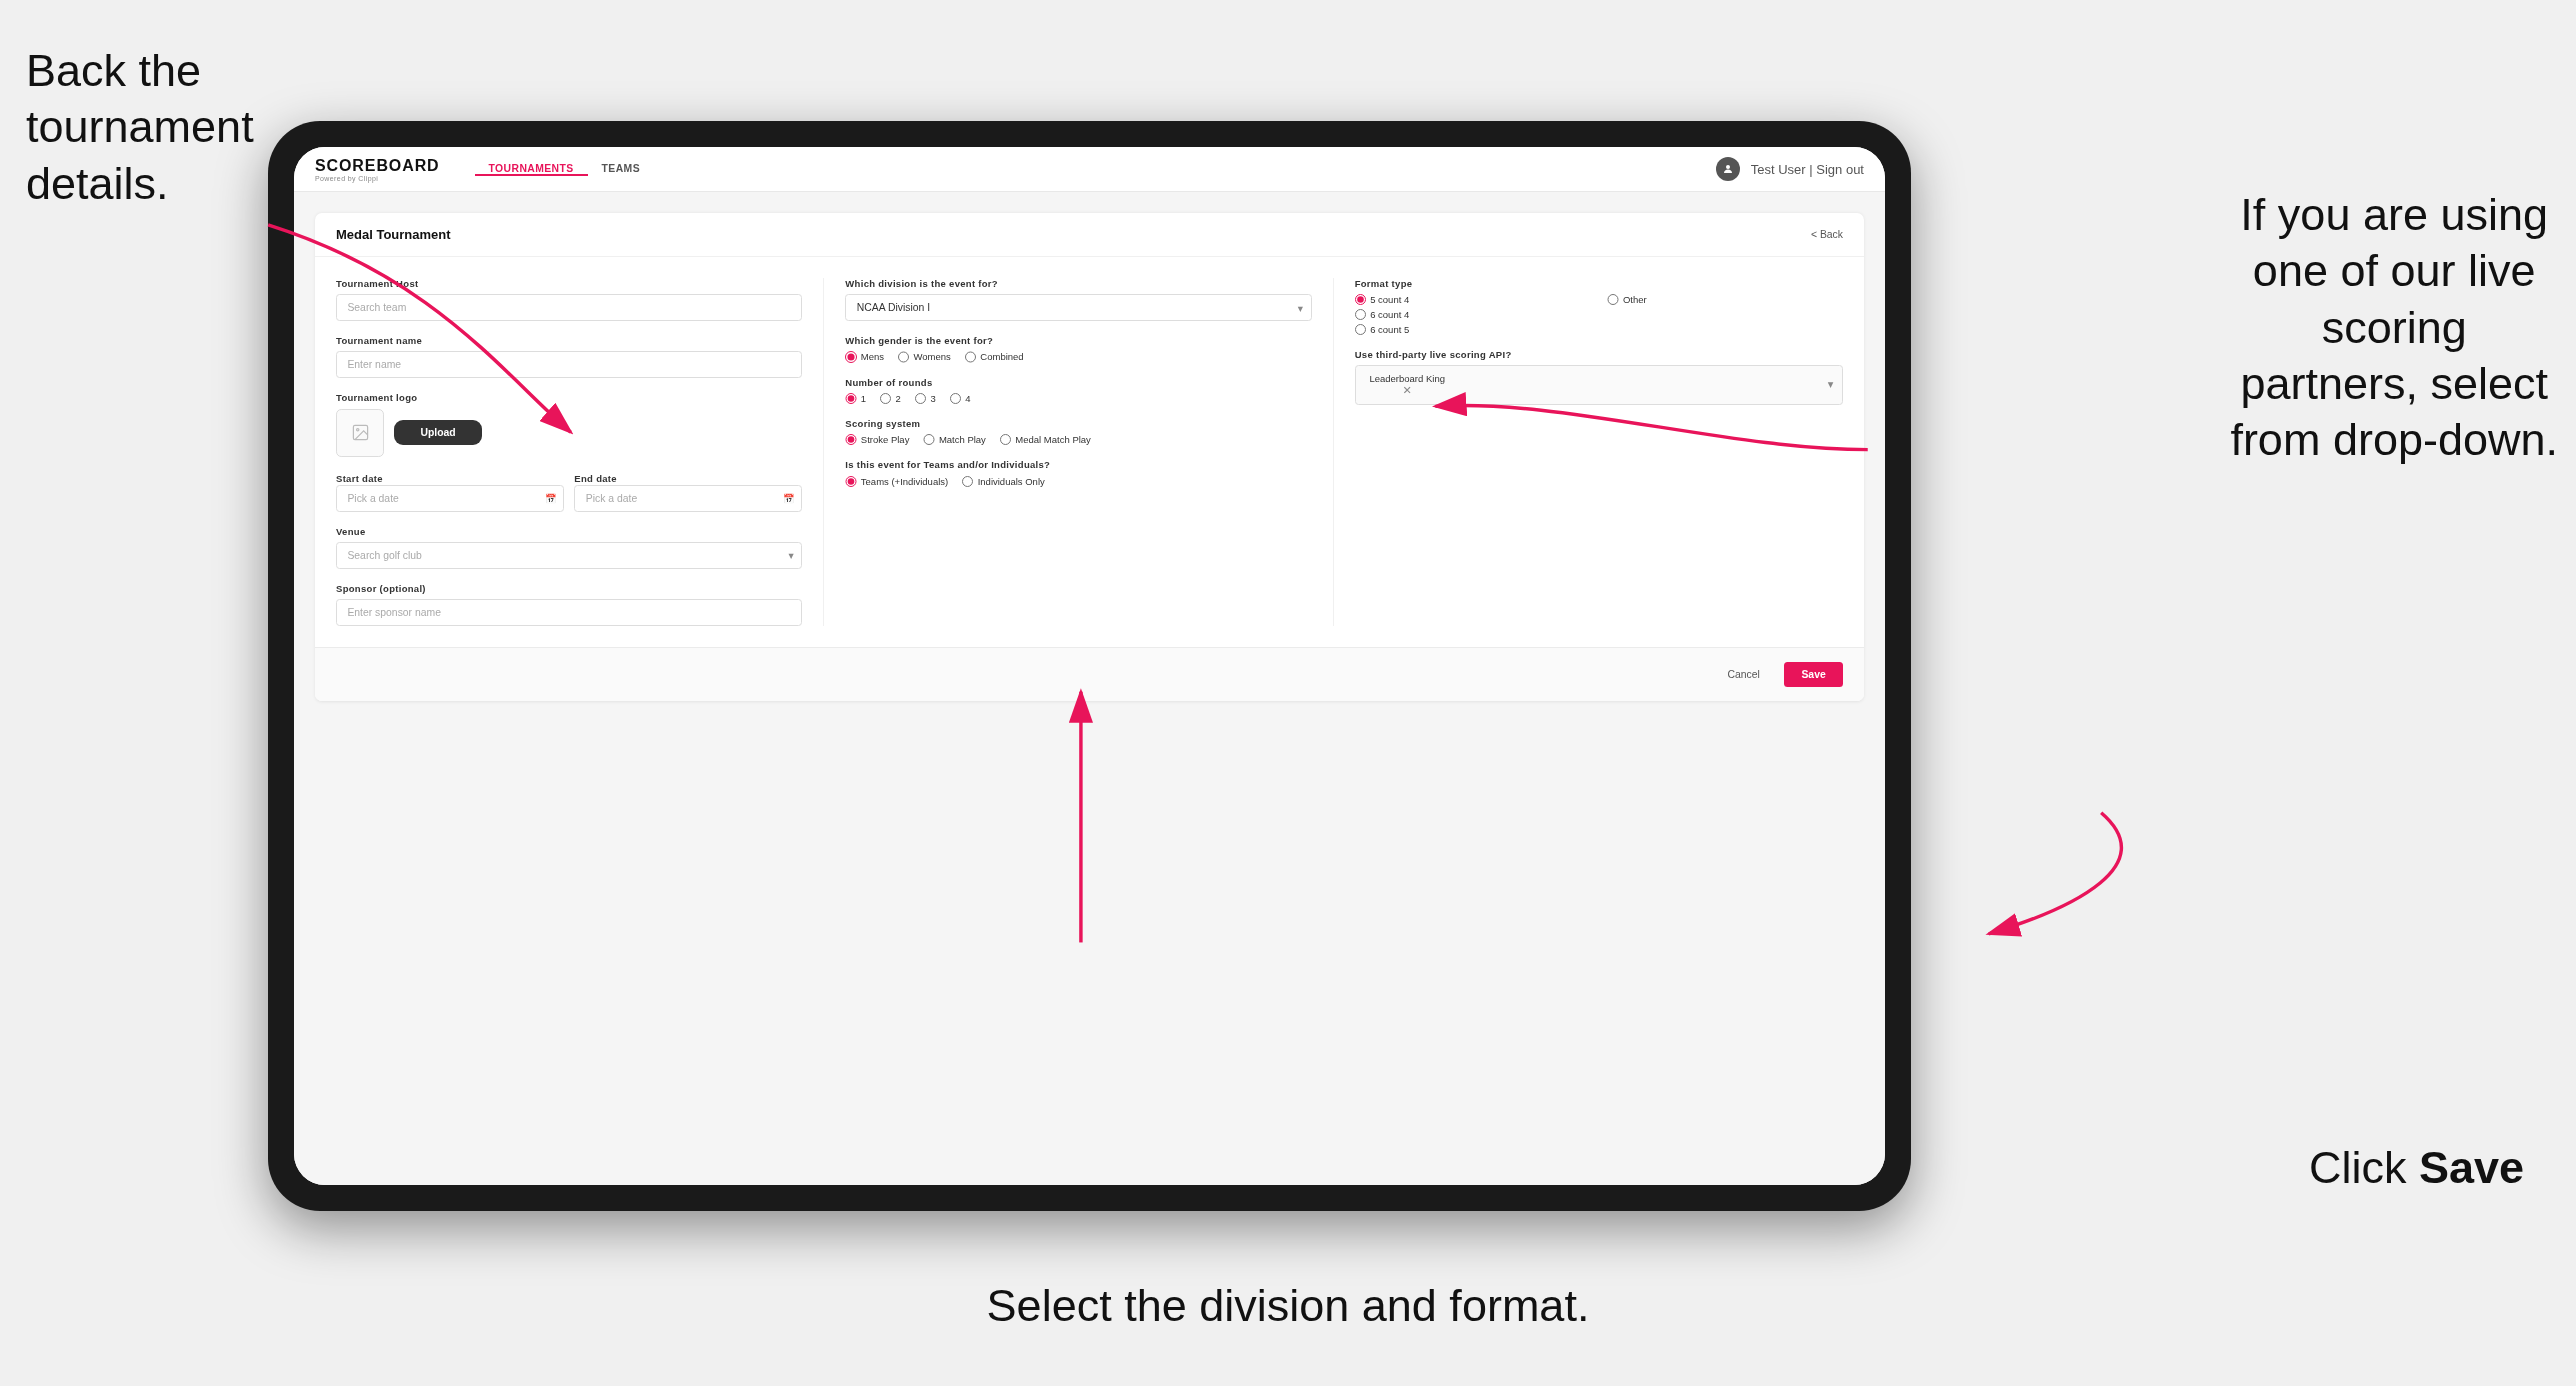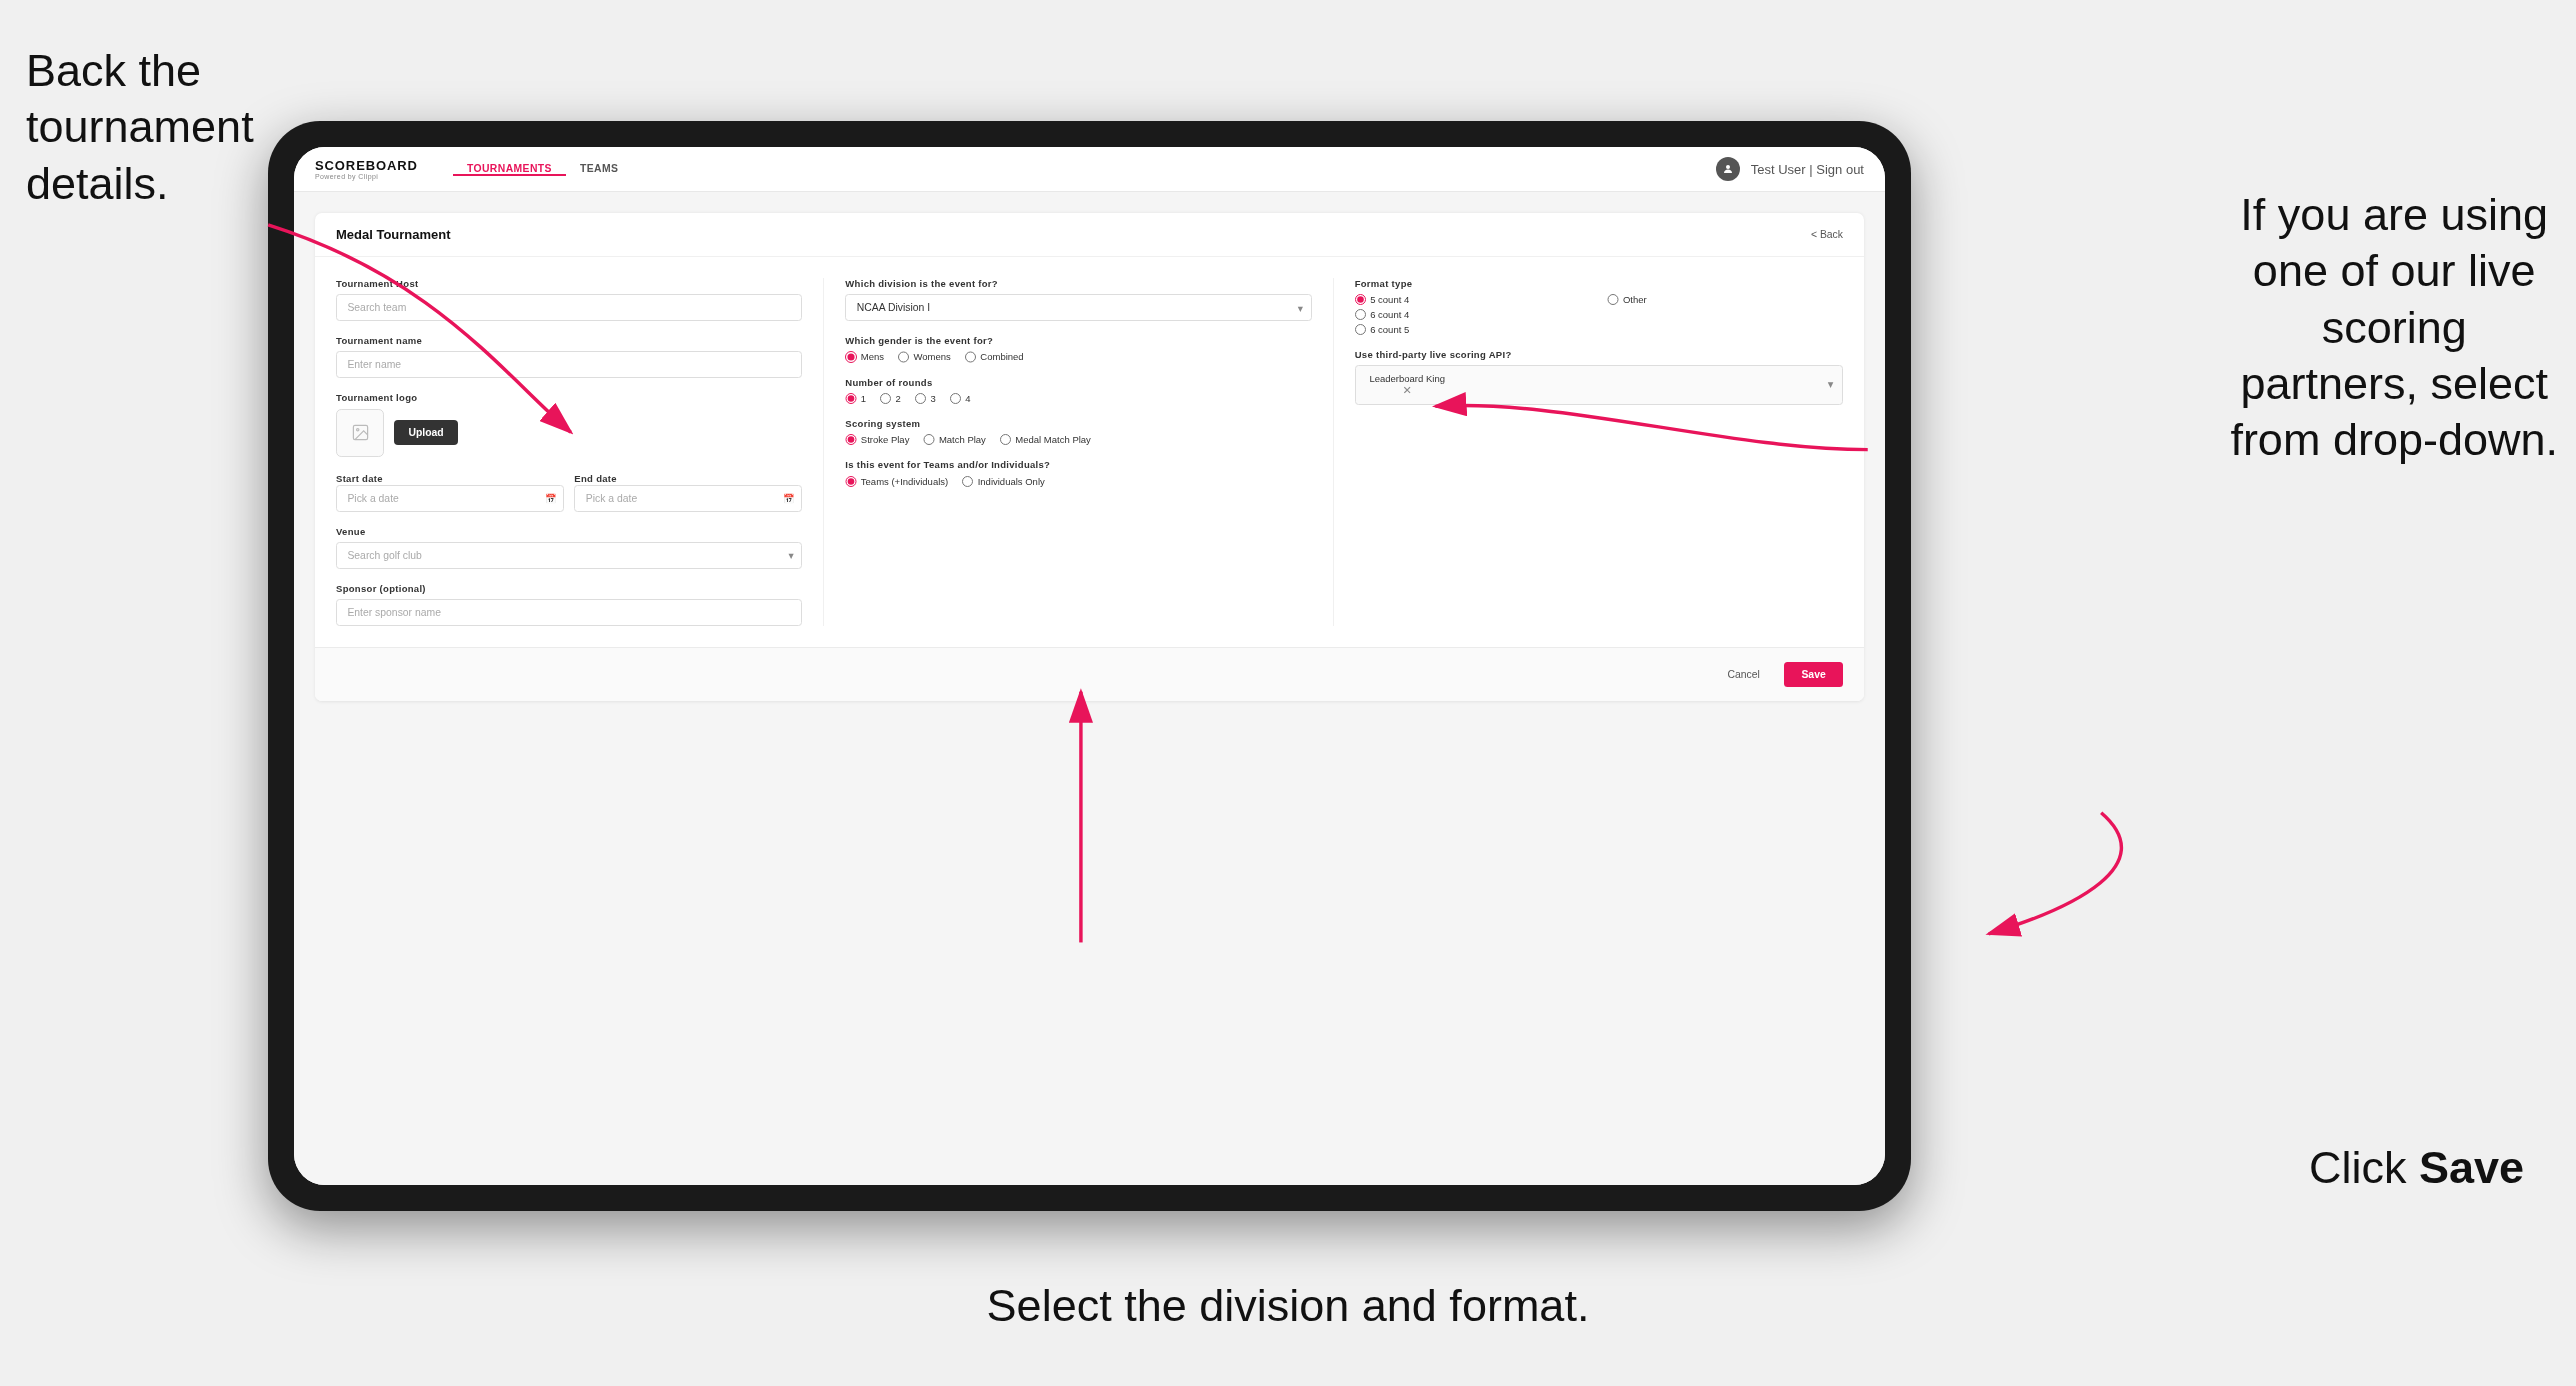--- a/index.html
+++ b/index.html
@@ -92,21 +92,21 @@
       flex-shrink: 0;
     }
 
     .brand {
       display: flex;
       flex-direction: column;
       margin-right: 35px;
     }
 
     .brand-name {
-      font-size: 13px;
+      font-size: 16px;
       font-weight: 800;
       color: #111;
       letter-spacing: 0.9px;
       text-transform: uppercase;
     }
 
     .brand-sub {
       font-size: 7px;
       color: #888;
       letter-spacing: 0.4px;
@@ -291,22 +291,22 @@
     }
 
     .logo-placeholder svg {
       color: #bbb;
     }
 
     .upload-btn {
       background: #333;
       color: #fff;
       border: none;
-      border-radius: 4px;
-      padding: 7px 14px;
+      border-radius: 9px;
+      padding: 7px 26px;
       font-size: 10.4px;
       font-weight: 600;
       cursor: pointer;
     }
 
     
     .date-row {
       display: grid;
       grid-template-columns: 1fr 1fr;
       gap: 10.4px;

